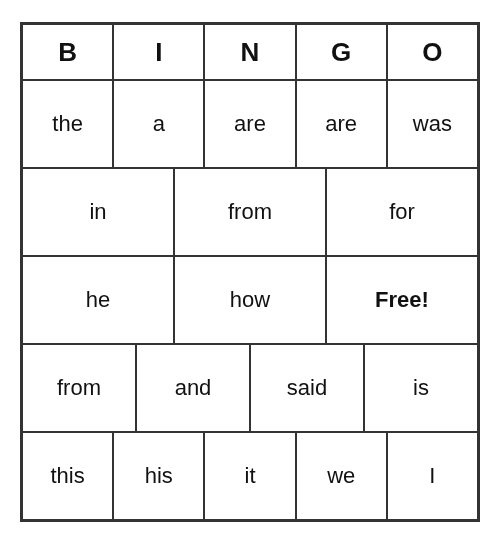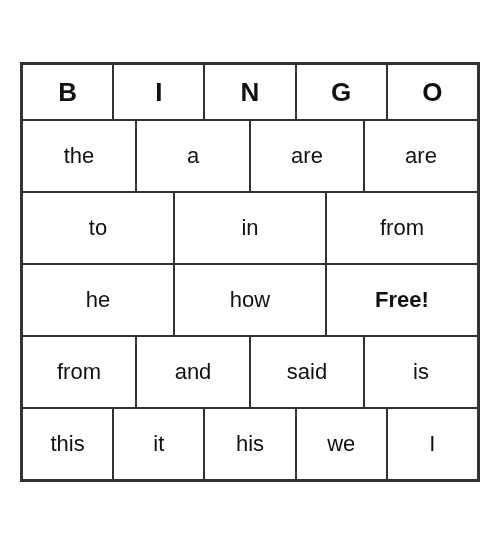--- a/index.html
+++ b/index.html
@@ -27,21 +27,21 @@
       display: flex;
       width: 100%;
     }
 
     .bingo-cell {
       flex: 1;
       border: 1px solid #333;
       display: flex;
       align-items: center;
       justify-content: center;
-      height: 72px;
+      height: 88px;
       font-size: 22px;
       font-weight: normal;
       color: #111;
     }
 
     .header-row .bingo-cell {
       height: 56px;
       font-size: 26px;
       font-weight: bold;
     }
@@ -61,37 +61,38 @@
       <div class="bingo-cell">N</div>
       <div class="bingo-cell">G</div>
       <div class="bingo-cell">O</div>
     </div>
 
 <div class="bingo-row">
       <div class="bingo-cell">the</div>
       <div class="bingo-cell">a</div>
       <div class="bingo-cell">are</div>
       <div class="bingo-cell">are</div>
+      <div class="bingo-cell">was</div>
     </div>
     <div class="bingo-row">
-      <div class="bingo-cell">to</div>
       <div class="bingo-cell">in</div>
       <div class="bingo-cell">from</div>
+      <div class="bingo-cell">for</div>
     </div>
     <div class="bingo-row">
       <div class="bingo-cell">he</div>
       <div class="bingo-cell">how</div>
       <div class="bingo-cell free-cell">Free!</div>
     </div>
     <div class="bingo-row">
       <div class="bingo-cell">from</div>
       <div class="bingo-cell">and</div>
       <div class="bingo-cell">said</div>
       <div class="bingo-cell">is</div>
     </div>
     <div class="bingo-row">
       <div class="bingo-cell">this</div>
+      <div class="bingo-cell">his</div>
       <div class="bingo-cell">it</div>
-      <div class="bingo-cell">his</div>
       <div class="bingo-cell">we</div>
       <div class="bingo-cell">I</div>
     </div>
   </div>
 
 </body></html>

